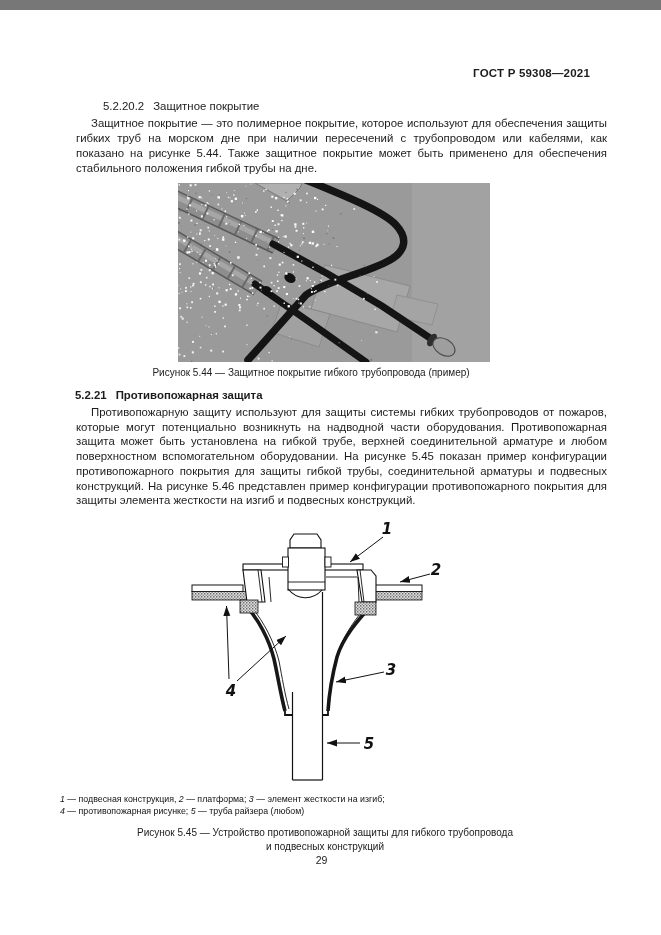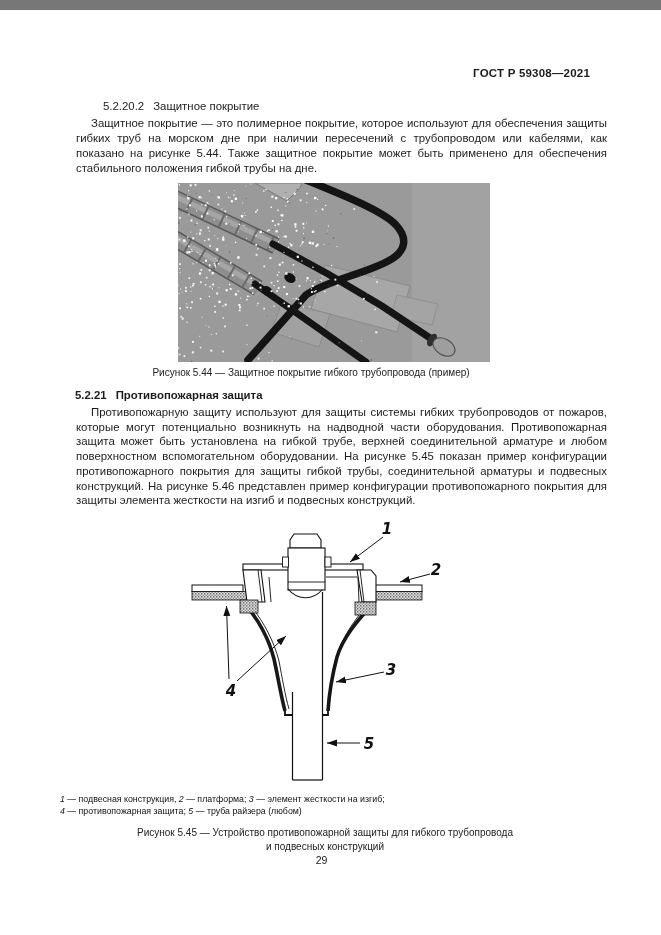--- a/index.html
+++ b/index.html
@@ -505,21 +505,21 @@
       <text class="callout-num" x="237" y="19" text-anchor="middle">1</text>
       <text class="callout-num" x="286" y="60" text-anchor="middle">2</text>
       <text class="callout-num" x="241" y="160" text-anchor="middle">3</text>
       <text class="callout-num" x="81" y="181" text-anchor="middle">4</text>
       <text class="callout-num" x="219" y="234" text-anchor="middle">5</text>
     </svg>
   </div>
 
   <div class="abs" id="legend">
     <div><i>1</i><span> — подвесная конструкция, </span><i>2</i><span> — платформа; </span><i>3</i><span> — элемент жесткости на изгиб;</span></div>
-    <div><i>4</i><span> — противопожарная защита; </span><i>5</i><span> — труба райзера (любом)</span></div>
+    <div><i>4</i><span> — противопожарная рисунке; </span><i>5</i><span> — труба райзера (любом)</span></div>
   </div>
 
   <div class="abs caption" id="cap-45">
     <div>Рисунок 5.45 — Устройство противопожарной защиты для гибкого трубопровода</div>
     <div>и подвесных конструкций</div>
   </div>
 
   <div class="abs" id="page-num">29</div>
 </div>
 

